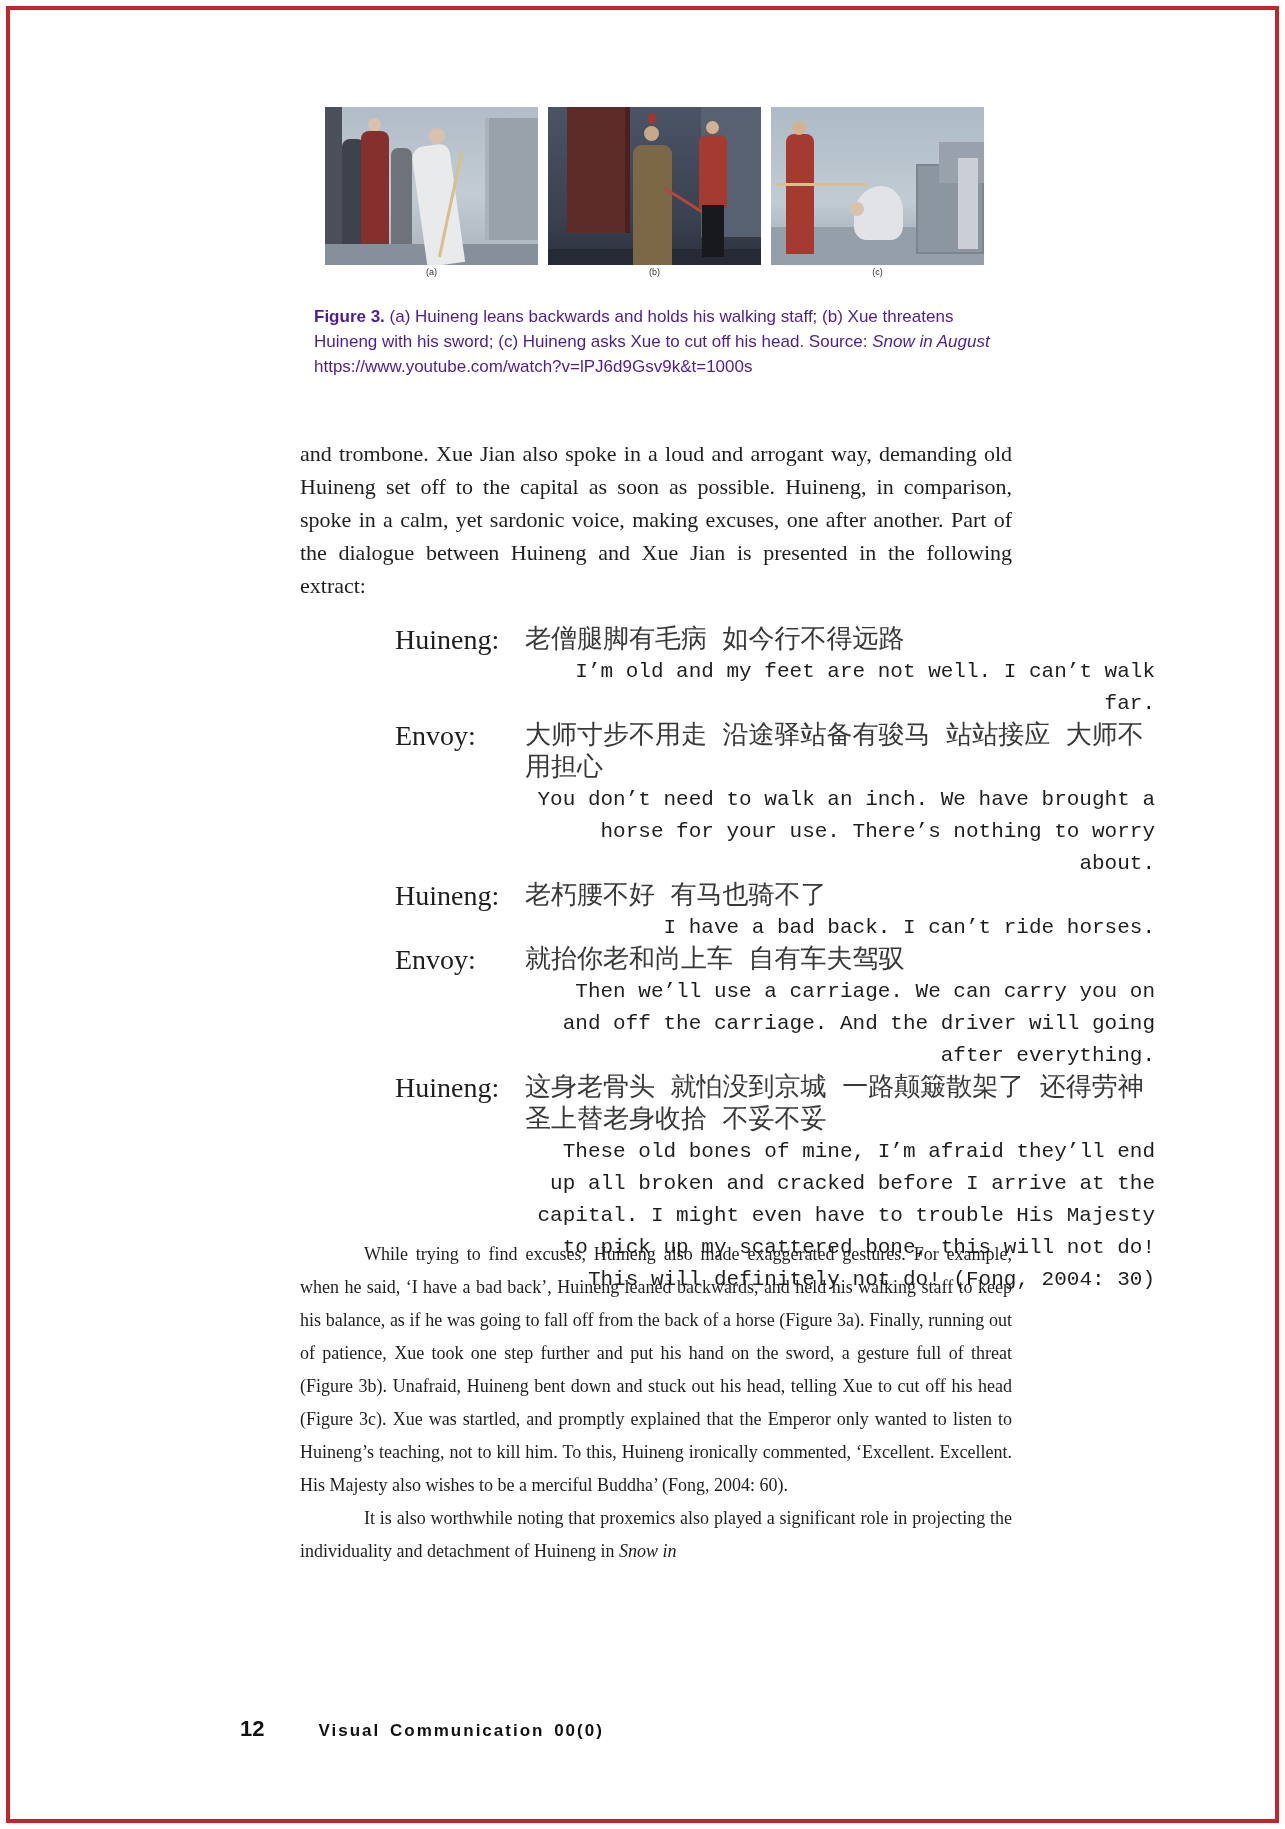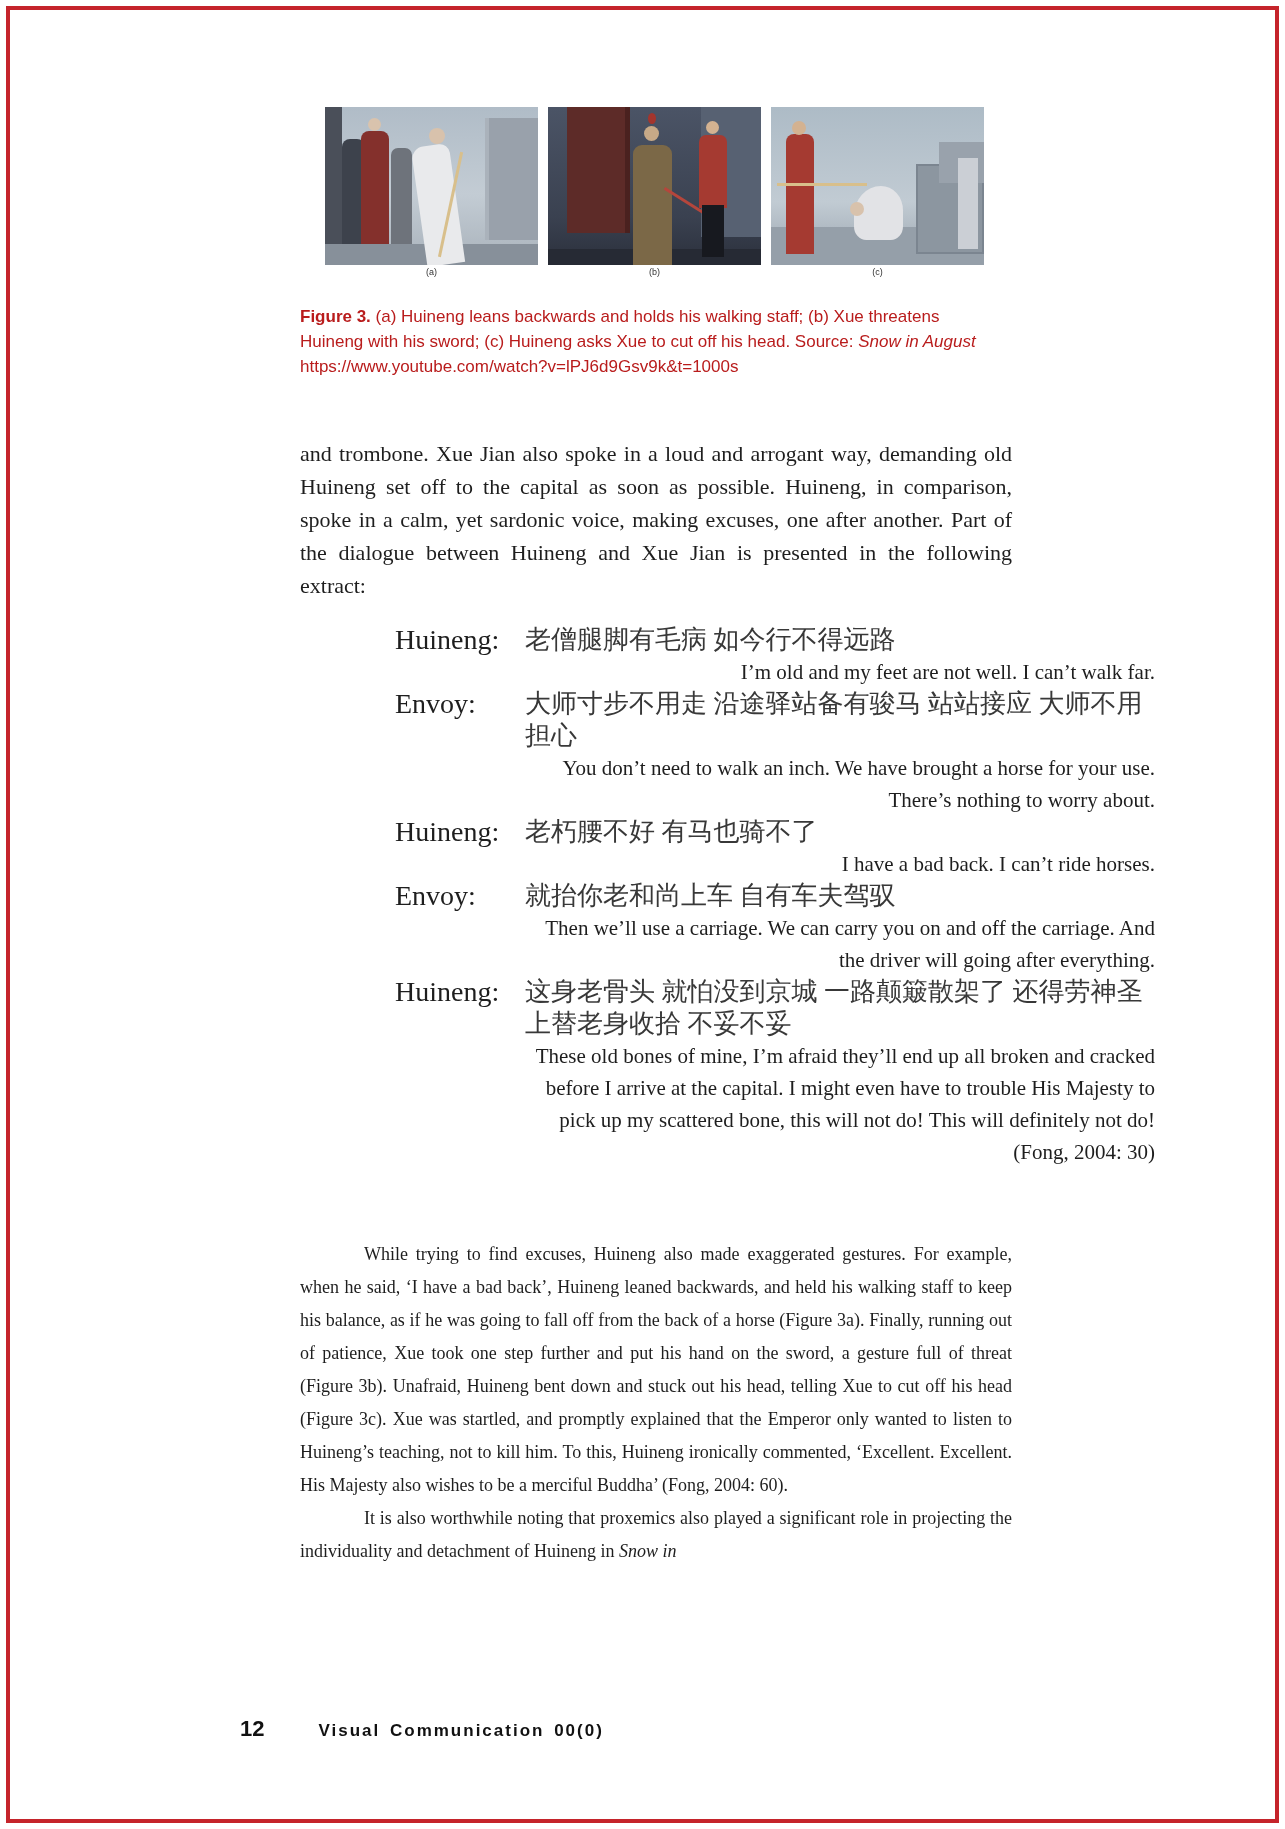--- a/index.html
+++ b/index.html
@@ -43,37 +43,37 @@
   .c-figred{left:7%;top:17%;width:13%;height:76%;background:#a53a31;border-radius:8px 8px 0 0;}
   .c-headred{left:10%;top:9%;width:14px;height:14px;border-radius:50%;background:#d3b291;}
   .c-staff{left:3%;top:48%;width:42%;height:3px;background:#d8bf8b;}
   .c-blocks{left:68%;top:36%;width:32%;height:57%;background:#8c96a0;box-shadow:inset 0 0 0 2px #7b8590;}
   .c-block2{left:79%;top:22%;width:21%;height:26%;background:#99a2ac;}
   .c-monk{left:39%;top:50%;width:23%;height:34%;background:#e2e3e6;border-radius:55% 45% 25% 25%;}
   .c-headmonk{left:37%;top:60%;width:14px;height:14px;border-radius:50%;background:#d8c2ac;}
   .c-figgray{left:88%;top:32%;width:9%;height:58%;background:#cbcfd5;}
 
   
-  .caption{position:absolute;left:300px;top:304px;width:684px;
-           font-family:"Liberation Sans",sans-serif;font-size:17px;line-height:25px;color:#b91c1c;}
+  .caption{position:absolute;left:314px;top:304px;width:684px;
+           font-family:"Liberation Sans",sans-serif;font-size:17px;line-height:25px;color:#4c1d95;}
   .cap-bold{font-weight:bold;}
   .cap-italic{font-style:italic;}
 
   
   .para{text-align:justify;}
   .p1{position:absolute;left:300px;top:437px;width:712px;font-size:22px;line-height:33px;}
   .body-block{position:absolute;left:300px;top:1238px;width:712px;font-size:18px;line-height:33px;}
   .indent{text-indent:64px;}
   .italic{font-style:italic;}
 
   
   .dialogue{position:absolute;left:395px;top:624px;width:762px;}
   .drow{display:flex;}
   .dspeaker{flex:0 0 130px;font-weight:normal;font-size:28px;line-height:32px;}
-  .dcontent{width:630px;}
+  .dcontent{width:630px;font-family:Liberation Mono, monospace;}
   .zh{font-size:26px;line-height:32px;color:#383838;}
   .en{font-size:21px;line-height:32px;text-align:right;}
 
   
   .footer{position:absolute;left:240px;top:1716px;display:flex;align-items:baseline;gap:54px;
           font-family:"Liberation Sans",sans-serif;font-weight:bold;color:#111;}
   .page-num{font-size:22px;}
   .running-head{font-size:17px;letter-spacing:2px;word-spacing:3px;}
 </style>
 </head>

